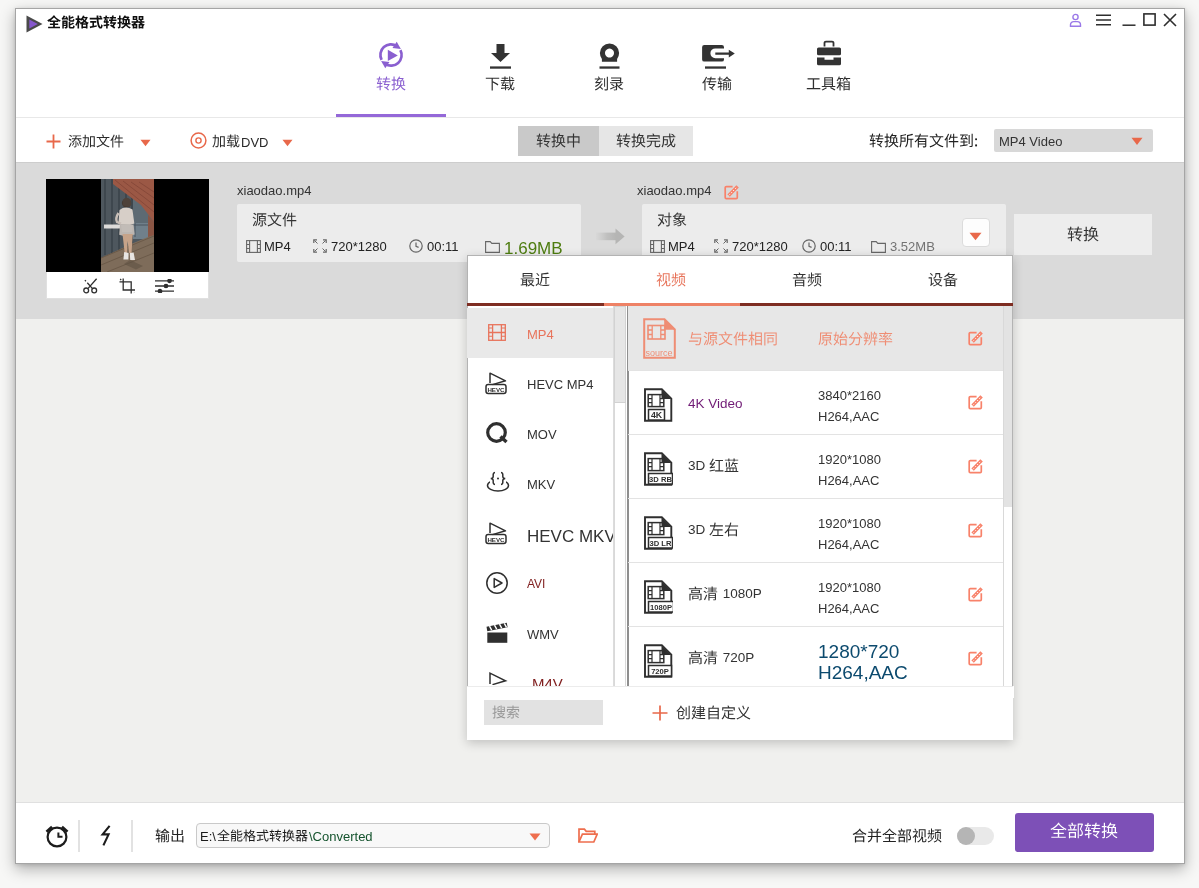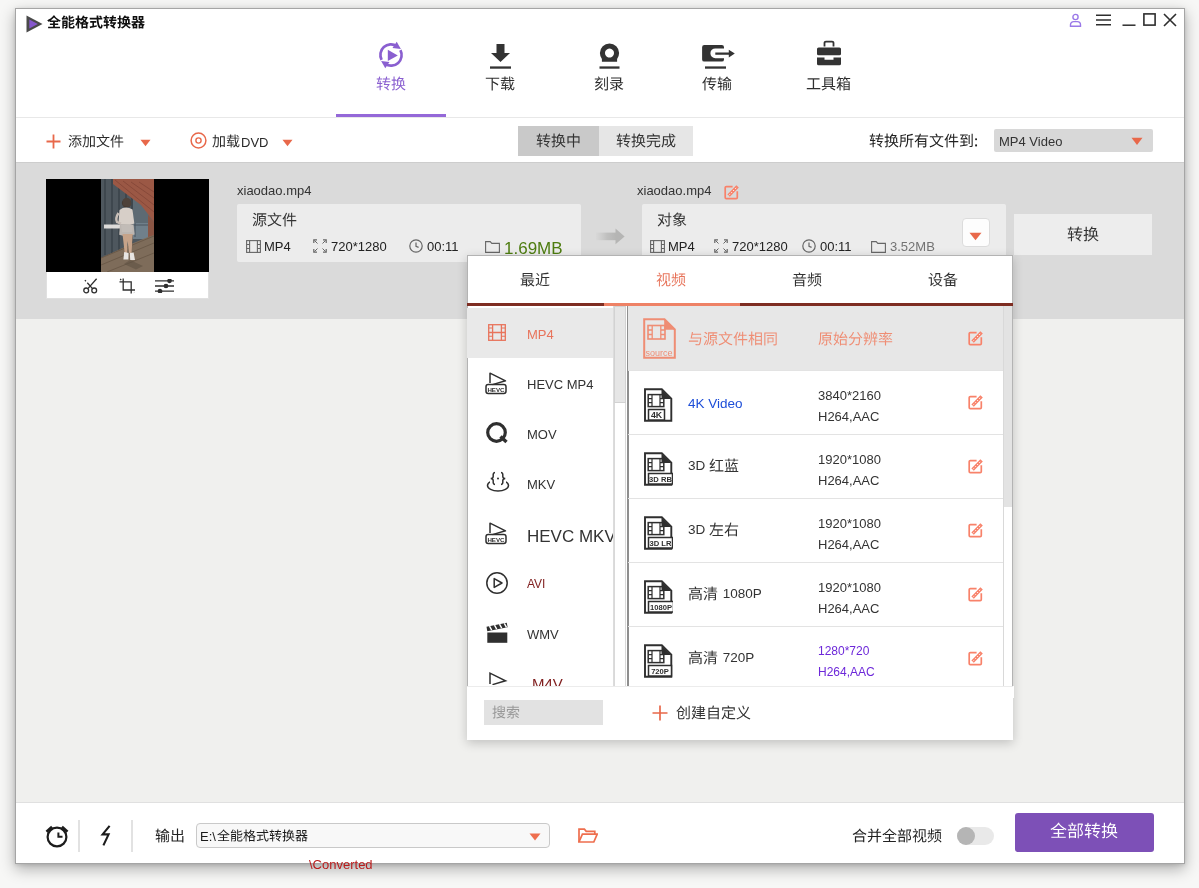--- a/index.html
+++ b/index.html
@@ -362,21 +362,21 @@
 <path d="M4.9 11.3 L13.2 2.8" stroke="#fff" stroke-width="0.9" stroke-dasharray="1.4 1.6"></path>
   </svg>
 <svg class="abs" style="position:absolute;left:644px;top:388px;" width="29" height="34" viewBox="0 0 29 34" fill="none" stroke="#2f2f2f">
 <path d="M1 1.2 H17.8 L27.3 10.7 V32.8 H1 Z" stroke-width="1.9"></path>
 <path d="M17.5 1.5 L27 11 H17.5 Z" fill="#2f2f2f" stroke="none"></path>
 <rect x="4.2" y="6.6" width="15.6" height="12" stroke-width="1.5"></rect>
 <path d="M8 6.6 V18.6 M16 6.6 V18.6 M4.2 10.6 H8 M4.2 14.6 H8 M16 10.6 H19.8 M16 14.6 H19.8" stroke-width="1.2"></path>
 <rect x="4.5" y="21.5" width="16" height="10.5" fill="#fff" stroke-width="1.5"></rect>
 <text x="12.5" y="29.6" font-size="8.8" font-weight="bold" text-anchor="middle" fill="#2f2f2f" stroke="none" font-family="Liberation Sans">4K</text>
   </svg>
-<div class="abs" style="position:absolute;left:688px;top:394px;"><span class="lat" style="font-size:13.5px;color:#1d4ed8">4K Video</span></div>
+<div class="abs" style="position:absolute;left:688px;top:394px;"><span class="lat" style="font-size:13.5px;color:#701a75">4K Video</span></div>
 <div class="abs lat" style="position:absolute;left:818px;top:385px;font-size:13px;color:#333;line-height:21px">3840*2160<br>H264,AAC</div>
 <svg class="abs" style="position:absolute;left:968px;top:394px;" width="16" height="16" viewBox="0 0 16 16" fill="none">
 <path d="M13.3 7.2 V13.6 a1.1 1.1 0 0 1 -1.1 1.1 H2.3 a1.1 1.1 0 0 1 -1.1 -1.1 V3.7 a1.1 1.1 0 0 1 1.1 -1.1 H8.6" stroke="#f8826a" stroke-width="1.7"></path>
 <path d="M4.6 11.6 L13.6 2.4" stroke="#f8826a" stroke-width="3.4"></path>
 <path d="M4.9 11.3 L13.2 2.8" stroke="#fff" stroke-width="0.9" stroke-dasharray="1.4 1.6"></path>
   </svg>
 <svg class="abs" style="position:absolute;left:644px;top:452px;" width="29" height="34" viewBox="0 0 29 34" fill="none" stroke="#2f2f2f">
 <path d="M1 1.2 H17.8 L27.3 10.7 V32.8 H1 Z" stroke-width="1.9"></path>
 <path d="M17.5 1.5 L27 11 H17.5 Z" fill="#2f2f2f" stroke="none"></path>
 <rect x="4.2" y="6.6" width="15.6" height="12" stroke-width="1.5"></rect>
@@ -431,21 +431,21 @@
 <path d="M1 1.2 H17.8 L27.3 10.7 V32.8 H1 Z" stroke-width="1.9"></path>
 <path d="M17.5 1.5 L27 11 H17.5 Z" fill="#2f2f2f" stroke="none"></path>
 <rect x="4.2" y="6.6" width="15.6" height="12" stroke-width="1.5"></rect>
 <path d="M8 6.6 V18.6 M16 6.6 V18.6 M4.2 10.6 H8 M4.2 14.6 H8 M16 10.6 H19.8 M16 14.6 H19.8" stroke-width="1.2"></path>
 <rect x="4.5" y="21.5" width="23" height="10.5" fill="#fff" stroke-width="1.5"></rect>
 <text x="16.0" y="29.6" font-size="7.6" font-weight="bold" text-anchor="middle" fill="#2f2f2f" stroke="none" font-family="Liberation Sans">720P</text>
   </svg>
 <div class="abs" style="position:absolute;left:688px;top:650px;"><span style="display:inline-block;vertical-align:top"><svg width="31" height="16" viewBox="0 0 31 16">
         <path fill="#333" d="M4.3 4.8H10.8V6.2H4.3ZM3.2 4.0V7.0H12.0V4.0ZM6.6 0.8 7.0 2.2H0.9V3.2H14.1V2.2H8.3C8.1 1.7 7.9 1.0 7.7 0.6ZM1.4 7.8V14.4H2.5V8.8H12.4V13.2C12.4 13.4 12.4 13.4 12.2 13.4C12.0 13.4 11.3 13.5 10.7 13.4C10.8 13.7 11.0 14.0 11.0 14.3C12.0 14.3 12.6 14.3 13.0 14.1C13.4 14.0 13.6 13.8 13.6 13.2V7.8ZM4.2 9.7V13.5H5.3V12.8H10.6V9.7ZM5.3 10.5H9.6V11.9H5.3Z M16.2 1.6C17.1 2.1 18.1 2.8 18.6 3.3L19.3 2.4C18.8 1.9 17.7 1.3 16.9 0.9ZM15.5 5.6C16.4 6.1 17.5 6.8 18.0 7.3L18.7 6.4C18.1 5.9 17.0 5.2 16.2 4.8ZM16.0 13.5 17.0 14.2C17.7 12.8 18.6 10.9 19.2 9.3L18.3 8.6C17.6 10.3 16.7 12.3 16.0 13.5ZM21.5 10.0H26.9V11.2H21.5ZM21.5 9.2V8.1H26.9V9.2ZM23.6 0.6V1.8H19.8V2.6H23.6V3.6H20.1V4.4H23.6V5.5H19.2V6.3H29.2V5.5H24.7V4.4H28.3V3.6H24.7V2.6H28.7V1.8H24.7V0.6ZM20.4 7.2V14.4H21.5V12.0H26.9V13.1C26.9 13.3 26.8 13.4 26.6 13.4C26.4 13.4 25.7 13.4 24.9 13.4C25.1 13.6 25.2 14.1 25.3 14.3C26.3 14.3 27.0 14.3 27.4 14.2C27.8 14.0 28.0 13.7 28.0 13.1V7.2Z"></path>
       </svg></span><span class="lat" style="font-size:13.5px;color:#333;vertical-align:top"> 720P</span></div>
-<div class="abs lat" style="position:absolute;left:818px;top:641px;font-size:12px;color:#6d28d9;line-height:21px">1280*720<br>H264,AAC</div>
+<div class="abs lat" style="position:absolute;left:818px;top:641px;font-size:19px;color:#0c4a6e;line-height:21px">1280*720<br>H264,AAC</div>
 <svg class="abs" style="position:absolute;left:968px;top:650px;" width="16" height="16" viewBox="0 0 16 16" fill="none">
 <path d="M13.3 7.2 V13.6 a1.1 1.1 0 0 1 -1.1 1.1 H2.3 a1.1 1.1 0 0 1 -1.1 -1.1 V3.7 a1.1 1.1 0 0 1 1.1 -1.1 H8.6" stroke="#f8826a" stroke-width="1.7"></path>
 <path d="M4.6 11.6 L13.6 2.4" stroke="#f8826a" stroke-width="3.4"></path>
 <path d="M4.9 11.3 L13.2 2.8" stroke="#fff" stroke-width="0.9" stroke-dasharray="1.4 1.6"></path>
   </svg>
 <div class="abs" style="left:628px;top:686px;width:386px;height:12px;background:#fff"></div>
 <div class="abs" style="left:1003px;top:306px;width:9px;height:380px;background:#fff;border-left:1px solid #d9d9d9"></div>
 <div class="abs" style="left:1004px;top:306px;width:8px;height:201px;background:#e3e3e3"></div>
 <div class="abs" style="left:467px;top:686px;width:546px;height:54px;background:#fff;border-top:1px solid #ececec"></div>
 <div class="abs" style="left:484px;top:700px;width:119px;height:25px;background:#e2e2e2"></div>
@@ -478,21 +478,21 @@
       <path fill="#222" d="M11.0 6.5V11.9H11.9V6.5ZM12.9 5.9V13.1C12.9 13.3 12.9 13.3 12.7 13.3C12.5 13.3 11.9 13.3 11.2 13.3C11.4 13.6 11.5 14.0 11.5 14.3C12.4 14.3 13.0 14.2 13.3 14.1C13.7 13.9 13.8 13.7 13.8 13.1V5.9ZM1.1 8.2C1.2 8.1 1.6 8.0 2.1 8.0H3.3V10.1C2.3 10.3 1.3 10.6 0.6 10.7L0.9 11.8L3.3 11.1V14.4H4.3V10.9L5.5 10.6L5.4 9.6L4.3 9.9V8.0H5.5V7.0H4.3V4.7H3.3V7.0H2.0C2.4 6.0 2.7 4.7 3.0 3.4H5.5V2.4H3.3C3.4 1.9 3.5 1.3 3.5 0.8L2.5 0.6C2.4 1.2 2.4 1.8 2.2 2.4H0.7V3.4H2.1C1.8 4.7 1.5 5.7 1.4 6.1C1.2 6.7 1.0 7.2 0.7 7.3C0.8 7.6 1.0 8.0 1.1 8.2ZM9.9 0.6C8.9 2.1 7.0 3.6 5.2 4.5C5.5 4.7 5.8 5.0 6.0 5.3C6.4 5.1 6.8 4.8 7.2 4.6V5.2H12.7V4.5C13.1 4.7 13.5 4.9 13.9 5.1C14.0 4.8 14.3 4.5 14.6 4.3C13.0 3.6 11.6 2.7 10.5 1.5L10.8 1.0ZM7.6 4.3C8.4 3.7 9.2 3.0 9.9 2.2C10.7 3.0 11.5 3.7 12.4 4.3ZM9.2 7.1V8.3H7.2V7.1ZM6.2 6.2V14.3H7.2V11.2H9.2V13.2C9.2 13.3 9.2 13.4 9.1 13.4C8.9 13.4 8.5 13.4 8.1 13.4C8.2 13.6 8.3 14.1 8.3 14.3C9.0 14.3 9.4 14.3 9.8 14.1C10.1 14.0 10.2 13.7 10.2 13.2V6.2ZM7.2 9.2H9.2V10.4H7.2Z M16.6 8.1V13.5H27.2V14.4H28.4V8.1H27.2V12.4H23.1V7.1H27.8V1.9H26.6V6.0H23.1V0.6H21.9V6.0H18.4V2.0H17.2V7.1H21.9V12.4H17.8V8.1Z"></path>
     </svg>
   </div>
 <div class="abs" style="left:196px;top:823px;width:354px;height:25px;background:#f8f8f8;border:1px solid #c9c9c9;border-radius:4px"></div>
 <div class="abs lat" style="position:absolute;left:200px;top:829px;font-size:13px;color:#1a1a1a;white-space:nowrap">E:\</div>
 <div class="abs" style="position:absolute;left:217px;top:829px;">
     <svg width="92" height="14" viewBox="0 0 92 14">
       <path fill="#1a1a1a" d="M6.4 0.4C5.1 2.4 2.7 4.4 0.3 5.4C0.6 5.6 0.9 6.0 1.0 6.2C1.5 6.0 2.1 5.7 2.6 5.3V6.2H6.0V8.2H2.6V9.1H6.0V11.2H1.0V12.1H12.1V11.2H7.0V9.1H10.5V8.2H7.0V6.2H10.5V5.3C11.0 5.7 11.5 6.0 12.0 6.3C12.2 6.0 12.5 5.7 12.7 5.5C10.6 4.3 8.7 3.0 7.0 1.1L7.3 0.8ZM2.6 5.3C4.1 4.4 5.4 3.2 6.5 1.8C7.7 3.2 9.0 4.3 10.5 5.3Z M18.0 6.0V7.1H15.2V6.0ZM14.3 5.1V12.5H15.2V9.8H18.0V11.3C18.0 11.5 17.9 11.6 17.8 11.6C17.6 11.6 17.0 11.6 16.4 11.5C16.5 11.8 16.7 12.2 16.7 12.4C17.6 12.4 18.1 12.4 18.5 12.3C18.8 12.1 18.9 11.9 18.9 11.3V5.1ZM15.2 7.9H18.0V9.0H15.2ZM24.2 1.5C23.4 1.9 22.2 2.4 21.1 2.7V0.5H20.2V4.9C20.2 5.9 20.5 6.2 21.7 6.2C22.0 6.2 23.7 6.2 24.0 6.2C25.0 6.2 25.3 5.8 25.4 4.2C25.1 4.1 24.7 4.0 24.5 3.8C24.5 5.1 24.4 5.3 23.9 5.3C23.5 5.3 22.1 5.3 21.8 5.3C21.2 5.3 21.1 5.3 21.1 4.8V3.5C22.4 3.2 23.8 2.7 24.8 2.2ZM24.3 7.3C23.6 7.8 22.3 8.3 21.1 8.7V6.6H20.2V11.0C20.2 12.1 20.5 12.4 21.8 12.4C22.0 12.4 23.8 12.4 24.0 12.4C25.1 12.4 25.4 11.9 25.5 10.2C25.3 10.1 24.9 9.9 24.6 9.8C24.6 11.2 24.5 11.5 24.0 11.5C23.6 11.5 22.1 11.5 21.9 11.5C21.2 11.5 21.1 11.4 21.1 11.0V9.5C22.4 9.1 23.9 8.6 24.9 8.0ZM14.1 4.3C14.4 4.1 14.8 4.1 18.4 3.8C18.5 4.1 18.6 4.3 18.7 4.5L19.5 4.1C19.3 3.3 18.5 2.2 17.8 1.3L17.1 1.6C17.4 2.1 17.7 2.6 18.0 3.1L15.1 3.2C15.7 2.5 16.3 1.7 16.7 0.8L15.7 0.5C15.3 1.5 14.6 2.5 14.4 2.8C14.1 3.1 13.9 3.3 13.8 3.3C13.9 3.6 14.0 4.0 14.1 4.3Z M33.5 2.8H36.3C35.9 3.6 35.4 4.3 34.8 5.0C34.2 4.4 33.7 3.7 33.3 3.0ZM28.6 0.5V3.3H26.7V4.2H28.5C28.1 6.0 27.2 8.1 26.4 9.2C26.5 9.4 26.8 9.8 26.9 10.0C27.5 9.2 28.1 7.7 28.6 6.3V12.5H29.5V5.9C30.0 6.5 30.4 7.2 30.6 7.6L31.2 6.8C31.0 6.5 29.9 5.2 29.5 4.8V4.2H31.0L30.7 4.5C30.9 4.6 31.3 5.0 31.5 5.1C31.9 4.8 32.4 4.3 32.8 3.8C33.1 4.4 33.6 5.0 34.1 5.6C33.0 6.5 31.7 7.2 30.4 7.7C30.6 7.9 30.9 8.2 31.0 8.4C31.3 8.3 31.7 8.2 32.0 8.0V12.5H32.9V11.9H36.5V12.4H37.5V7.9L38.1 8.2C38.2 7.9 38.5 7.5 38.7 7.3C37.4 7.0 36.3 6.3 35.4 5.6C36.3 4.7 37.1 3.5 37.6 2.2L36.9 1.9L36.8 1.9H34.0C34.2 1.5 34.3 1.2 34.5 0.8L33.6 0.5C33.1 1.8 32.2 3.1 31.2 4.0V3.3H29.5V0.5ZM32.9 11.1V8.6H36.5V11.1ZM32.6 7.7C33.4 7.3 34.1 6.8 34.8 6.2C35.4 6.8 36.2 7.3 37.0 7.7Z M48.2 1.2C48.9 1.6 49.7 2.3 50.1 2.8L50.8 2.2C50.4 1.7 49.5 1.1 48.9 0.6ZM46.3 0.6C46.3 1.4 46.4 2.2 46.4 3.0H39.7V3.9H46.5C46.8 8.7 47.9 12.5 50.0 12.5C51.0 12.5 51.4 11.8 51.6 9.6C51.3 9.5 50.9 9.2 50.7 9.0C50.6 10.8 50.5 11.5 50.1 11.5C48.8 11.5 47.8 8.3 47.5 3.9H51.3V3.0H47.4C47.4 2.2 47.4 1.4 47.4 0.6ZM39.8 11.1 40.1 12.1C41.7 11.7 44.1 11.2 46.3 10.7L46.3 9.8L43.5 10.4V6.8H45.9V5.8H40.2V6.8H42.5V10.6Z M53.1 7.1C53.2 7.0 53.6 6.9 54.0 6.9H55.2V8.8L52.5 9.3L52.7 10.2L55.2 9.8V12.4H56.1V9.6L57.9 9.2L57.8 8.4L56.1 8.7V6.9H57.4V6.1H56.1V4.1H55.2V6.1H53.9C54.3 5.1 54.7 4.1 55.0 3.0H57.4V2.0H55.3C55.4 1.6 55.5 1.2 55.6 0.7L54.7 0.5C54.6 1.0 54.5 1.5 54.4 2.0H52.6V3.0H54.1C53.8 4.0 53.5 4.9 53.4 5.2C53.2 5.8 53.0 6.2 52.8 6.3C52.9 6.5 53.0 6.9 53.1 7.1ZM57.5 4.5V5.4H59.4C59.2 6.3 58.9 7.2 58.7 7.8H62.4C62.0 8.5 61.4 9.3 60.9 9.9C60.4 9.6 60.0 9.4 59.5 9.1L58.9 9.7C60.2 10.5 61.8 11.7 62.5 12.5L63.2 11.7C62.8 11.4 62.2 10.9 61.6 10.5C62.4 9.4 63.3 8.2 64.0 7.2L63.3 6.9L63.1 6.9H60.0L60.5 5.4H64.5V4.5H60.7L61.1 3.0H64.0V2.0H61.4L61.8 0.7L60.8 0.5L60.4 2.0H58.0V3.0H60.2L59.7 4.5Z M67.1 0.5V3.1H65.6V4.1H67.1V7.0C66.5 7.1 65.9 7.3 65.5 7.4L65.7 8.4L67.1 7.9V11.3C67.1 11.4 67.1 11.5 66.9 11.5C66.8 11.5 66.3 11.5 65.8 11.5C66.0 11.8 66.1 12.2 66.1 12.4C66.9 12.5 67.4 12.4 67.7 12.2C68.0 12.1 68.1 11.8 68.1 11.3V7.6L69.5 7.2L69.3 6.3L68.1 6.7V4.1H69.3V3.1H68.1V0.5ZM72.0 2.5H74.7C74.4 2.9 74.0 3.4 73.6 3.8H71.0C71.3 3.4 71.7 2.9 72.0 2.5ZM69.3 7.7V8.5H72.5C72.0 9.7 70.9 10.8 68.6 11.8C68.8 12.0 69.1 12.3 69.3 12.5C71.5 11.5 72.6 10.2 73.3 9.0C74.1 10.6 75.4 11.8 77.0 12.4C77.1 12.2 77.4 11.9 77.6 11.7C76.0 11.1 74.7 9.9 73.9 8.5H77.3V7.7H76.4V3.8H74.8C75.2 3.3 75.8 2.6 76.1 2.1L75.4 1.6L75.3 1.7H72.5C72.7 1.3 72.8 1.0 73.0 0.7L72.0 0.5C71.5 1.6 70.7 3.0 69.4 4.0C69.6 4.1 69.9 4.5 70.0 4.7L70.3 4.5V7.7ZM71.2 7.7V4.6H72.9V6.0C72.9 6.5 72.9 7.1 72.8 7.7ZM75.5 7.7H73.7C73.9 7.1 73.9 6.5 73.9 6.0V4.6H75.5Z M80.5 1.9H82.8V3.8H80.5ZM86.1 1.9H88.4V3.8H86.1ZM86.0 5.1C86.5 5.4 87.2 5.7 87.6 6.0H83.9C84.2 5.6 84.4 5.1 84.6 4.7L83.7 4.5V1.1H79.7V4.6H83.6C83.4 5.1 83.1 5.5 82.7 6.0H78.7V6.9H81.9C81.0 7.6 79.8 8.3 78.4 8.9C78.6 9.0 78.8 9.4 78.9 9.6L79.7 9.3V12.5H80.6V12.1H82.7V12.4H83.7V8.5H81.2C82.0 8.0 82.6 7.4 83.1 6.9H85.6C86.1 7.4 86.8 8.0 87.6 8.5H85.2V12.5H86.1V12.1H88.4V12.4H89.4V9.3L90.0 9.5C90.1 9.3 90.4 8.9 90.6 8.7C89.2 8.4 87.8 7.7 86.8 6.9H90.3V6.0H88.1L88.4 5.6C88.0 5.3 87.2 4.9 86.5 4.6ZM85.2 1.1V4.6H89.4V1.1ZM80.6 11.2V9.3H82.7V11.2ZM86.1 11.2V9.3H88.4V11.2Z"></path>
     </svg>
   </div>
-<div class="abs lat" style="position:absolute;left:309px;top:857px;font-size:13px;color:#b91c1c;white-space:nowrap">\Converted</div>
+<div class="abs lat" style="position:absolute;left:309px;top:829px;font-size:13px;color:#14532d;white-space:nowrap">\Converted</div>
 <svg class="abs" style="position:absolute;left:529px;top:833px;" width="12" height="8" viewBox="0 0 12 8">
     <path d="M0.5 0.6 h11 l-5.5 6.8 z" fill="#ee6e4e"></path>
   </svg>
 <svg class="abs" style="position:absolute;left:578px;top:828px;" width="20" height="15" viewBox="0 0 20 15" fill="none" stroke="#ee6e4e" stroke-width="1.7">
 <path d="M1 14 V1.2 H6.4 L8.2 3.4 H16.8 V6.2"></path>
 <path d="M1 14 L4.4 6.2 H19.2 L15.8 14 Z"></path>
   </svg>
 <div class="abs" style="position:absolute;left:852px;top:828px;">
     <svg width="91" height="16" viewBox="0 0 91 16">
       <path fill="#222" d="M7.8 0.6C6.2 2.9 3.4 4.9 0.6 6.0C0.9 6.3 1.2 6.7 1.4 7.0C2.2 6.7 3.0 6.3 3.7 5.8V6.5H11.3V5.5C12.1 6.0 12.9 6.5 13.7 6.9C13.9 6.5 14.2 6.1 14.5 5.8C12.2 4.8 10.0 3.6 8.3 1.7L8.7 1.1ZM4.2 5.5C5.4 4.7 6.6 3.7 7.6 2.5C8.7 3.8 9.9 4.7 11.2 5.5ZM2.9 8.3V14.4H4.1V13.5H11.1V14.3H12.3V8.3ZM4.1 12.5V9.4H11.1V12.5Z M24.6 4.8V8.0H20.4V7.7V4.8ZM25.6 0.6C25.2 1.5 24.7 2.8 24.2 3.7H16.3V4.8H19.3V7.6V8.0H15.8V9.1H19.2C19.0 10.8 18.2 12.4 15.8 13.6C16.1 13.8 16.5 14.2 16.6 14.5C19.4 13.1 20.2 11.1 20.4 9.1H24.6V14.4H25.8V9.1H29.2V8.0H25.8V4.8H28.8V3.7H25.4C25.9 2.9 26.4 1.8 26.8 0.9ZM18.3 1.0C18.9 1.8 19.6 3.0 19.8 3.7L20.9 3.2C20.6 2.5 19.9 1.4 19.3 0.6Z M37.4 0.4C35.9 2.8 33.1 5.0 30.4 6.3C30.7 6.5 31.0 6.9 31.2 7.2C31.8 6.9 32.4 6.5 33.0 6.2V7.1H36.9V9.5H33.0V10.5H36.9V13.0H31.1V14.0H43.9V13.0H38.1V10.5H42.1V9.5H38.1V7.1H42.1V6.1C42.7 6.5 43.3 6.9 43.9 7.2C44.0 6.9 44.4 6.5 44.7 6.3C42.2 5.0 40.0 3.4 38.1 1.3L38.4 0.9ZM33.0 6.1C34.7 5.0 36.3 3.6 37.5 2.1C38.9 3.8 40.4 5.0 42.1 6.1Z M47.1 3.8C47.5 4.6 47.9 5.7 48.1 6.4L49.1 6.1C48.9 5.4 48.5 4.3 48.1 3.5ZM54.4 1.4V14.4H55.4V2.4H57.8C57.4 3.6 56.8 5.2 56.3 6.5C57.6 7.8 58.0 8.9 58.0 9.9C58.0 10.4 57.9 10.9 57.6 11.1C57.4 11.2 57.2 11.2 57.0 11.2C56.7 11.2 56.3 11.2 55.8 11.2C56.0 11.5 56.1 12.0 56.1 12.2C56.6 12.3 57.0 12.3 57.4 12.2C57.8 12.2 58.1 12.1 58.4 11.9C58.8 11.6 59.0 10.9 59.0 10.0C59.0 8.9 58.7 7.8 57.4 6.3C58.0 4.9 58.7 3.2 59.2 1.8L58.5 1.3L58.3 1.4ZM48.7 0.8C48.9 1.3 49.2 1.9 49.3 2.4H46.2V3.4H53.3V2.4H50.5C50.3 1.9 50.0 1.1 49.7 0.5ZM51.5 3.5C51.3 4.3 50.8 5.6 50.4 6.4H45.8V7.5H53.6V6.4H51.5C51.9 5.6 52.3 4.6 52.6 3.7ZM46.6 8.8V14.3H47.7V13.6H51.8V14.2H52.9V8.8ZM47.7 12.6V9.9H51.8V12.6Z M66.8 1.3V9.3H67.8V2.3H72.5V9.3H73.6V1.3ZM62.3 1.1C62.9 1.7 63.4 2.5 63.7 3.1L64.6 2.5C64.3 2.0 63.8 1.2 63.2 0.6ZM69.6 3.5V6.4C69.6 8.7 69.1 11.6 65.3 13.6C65.5 13.8 65.9 14.2 66.0 14.4C68.3 13.2 69.5 11.6 70.1 10.0V12.9C70.1 13.9 70.5 14.2 71.5 14.2H72.9C74.2 14.2 74.3 13.6 74.5 11.2C74.2 11.1 73.8 11.0 73.5 10.8C73.5 12.9 73.4 13.3 72.9 13.3H71.7C71.2 13.3 71.1 13.2 71.1 12.8V9.1H70.3C70.6 8.1 70.6 7.2 70.6 6.4V3.5ZM60.9 3.2V4.2H64.6C63.7 6.1 62.1 8.0 60.6 9.0C60.8 9.3 61.0 9.8 61.1 10.1C61.7 9.7 62.3 9.2 62.9 8.6V14.4H63.9V7.9C64.4 8.6 65.1 9.4 65.4 9.9L66.1 9.0C65.8 8.7 64.8 7.5 64.2 6.9C64.9 5.8 65.5 4.7 66.0 3.5L65.4 3.1L65.1 3.2Z M85.5 5.7C85.5 10.9 85.3 12.7 81.7 13.6C81.9 13.8 82.2 14.2 82.2 14.4C86.1 13.3 86.4 11.3 86.5 5.7ZM85.9 11.9C86.9 12.7 88.2 13.8 88.8 14.4L89.5 13.7C88.9 13.1 87.6 12.0 86.5 11.3ZM81.4 7.4C80.6 10.5 78.9 12.6 75.7 13.6C76.0 13.8 76.2 14.2 76.3 14.4C79.7 13.2 81.6 11.0 82.4 7.6ZM77.0 7.2C76.7 8.4 76.2 9.5 75.6 10.2C75.8 10.4 76.2 10.6 76.4 10.8C77.0 9.9 77.6 8.7 77.9 7.5ZM83.2 4.1V11.1H84.1V4.9H87.8V11.1H88.8V4.1H86.1L86.7 2.5H89.2V1.5H82.8V2.5H85.6C85.5 3.0 85.3 3.6 85.1 4.1ZM76.7 1.9V5.3H75.6V6.3H78.7V10.8H79.7V6.3H82.5V5.3H80.0V3.4H82.2V2.5H80.0V0.6H79.0V5.3H77.6V1.9Z"></path>

